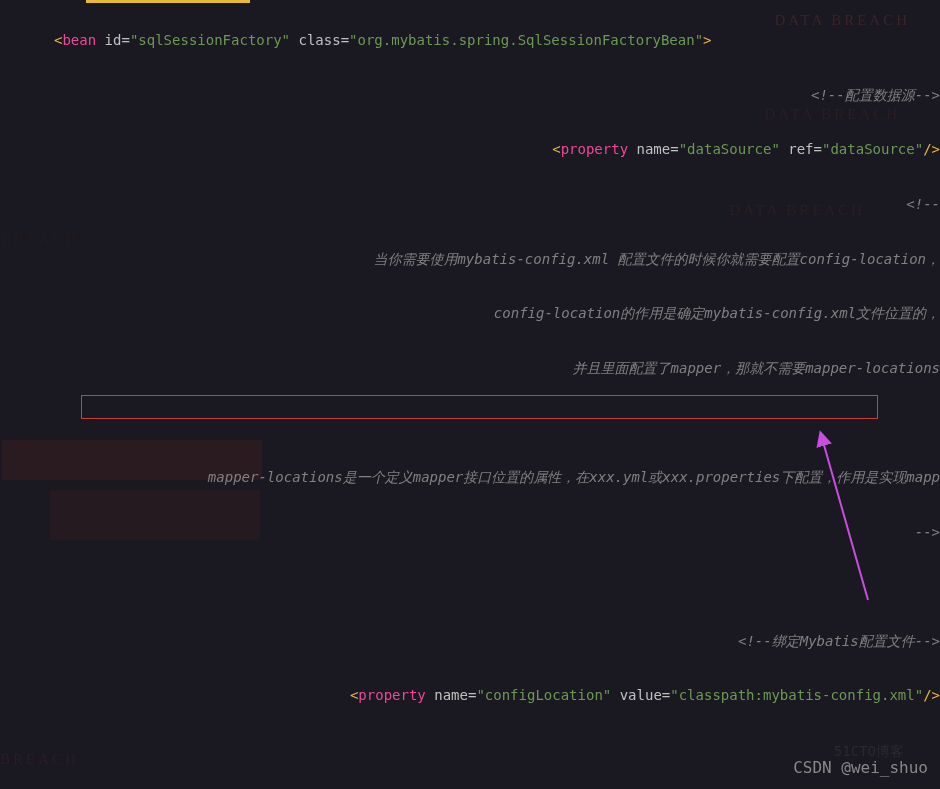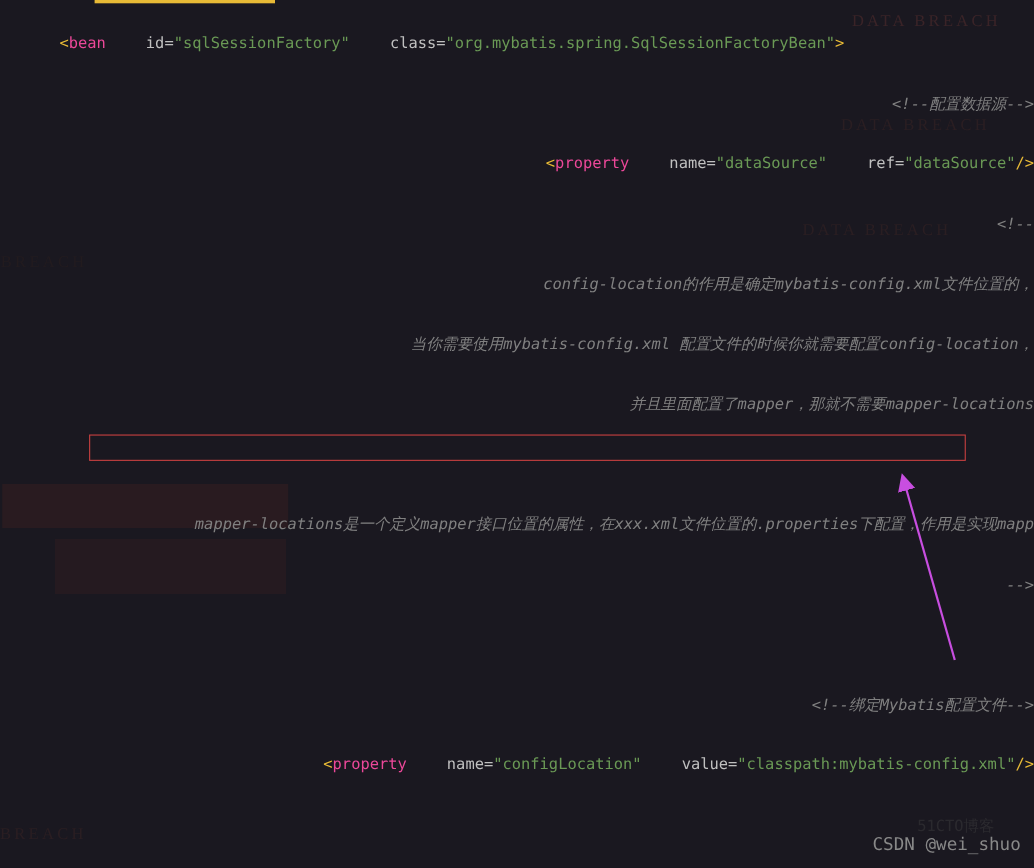--- a/index.html
+++ b/index.html
@@ -41,21 +41,21 @@
     padding-left: 22px;
     width: 940px;
     white-space: pre;
     font-style: normal;
   }
   .line { display: block; }
   .indent1 { padding-left: 32px; }
   .indent2 { padding-left: 64px; text-align: right; }
   .tag-angle { color: #e8ba36; }
   .tag-name { color: #ec4899; }
-  .attr-name { color: #c0c0c0; margin-left: 28px; }
+  .attr-name { color: #c0c0c0; }
   .eq { color: #c0c0c0; }
   .attr-val { color: #6a9955; }
   .comment { color: #808080; font-style: italic; }
   .underline { text-decoration: underline wavy #555; }
   .red-box {
     position: absolute;
     border: 1px solid #c84040;
     left: 81px;
     top: 395px;
     width: 797px;
@@ -103,25 +103,25 @@
 <div class="bg-text bg5">BREACH</div>
 
 <div class="pixel-block" style="left:2px; top:440px; width:260px; height:40px;"></div>
 <div class="pixel-block" style="left:50px; top:490px; width:210px; height:50px; opacity:0.3;"></div>
 
 <div class="code-container">
 <span class="line indent1"><span class="tag-angle">&lt;</span><span class="tag-name">bean</span><span class="attr-name"> id</span><span class="eq">=</span><span class="attr-val">"sqlSessionFactory"</span><span class="attr-name"> class</span><span class="eq">=</span><span class="attr-val">"org.mybatis.spring.SqlSessionFactoryBean"</span><span class="tag-angle">&gt;</span></span>
 <span class="line indent2 comment">&lt;!--配置数据源--&gt;</span>
 <span class="line indent2"><span class="tag-angle">&lt;</span><span class="tag-name">property</span><span class="attr-name"> name</span><span class="eq">=</span><span class="attr-val">"dataSource"</span><span class="attr-name"> ref</span><span class="eq">=</span><span class="attr-val">"dataSource"</span><span class="tag-angle">/&gt;</span></span>
 <span class="line indent2 comment">&lt;!--</span>
+<span class="line indent2 comment">当你需要使用mybatis-config.xml 配置文件的时候你就需要配置config-location，</span>
 <span class="line indent2 comment">config-location的作用是确定mybatis-config.xml文件位置的，</span>
-<span class="line indent2 comment">当你需要使用mybatis-config.xml 配置文件的时候你就需要配置config-location，</span>
 <span class="line indent2 comment">并且里面配置了mapper，那就不需要mapper-locations</span>
 <span class="line"> </span>
-<span class="line indent2 comment">mapper-locations是一个定义mapper接口位置的属性，在xxx.xml文件位置的.properties下配置，作用是实现mapp</span>
+<span class="line indent2 comment">mapper-locations是一个定义mapper接口位置的属性，在xxx.yml或xxx.properties下配置，作用是实现mapp</span>
 <span class="line indent2 comment">--&gt;</span>
 <span class="line"> </span>
 <span class="line indent2 comment">&lt;!--绑定Mybatis配置文件--&gt;</span>
 <span class="line indent2"><span class="tag-angle">&lt;</span><span class="tag-name">property</span><span class="attr-name"> name</span><span class="eq">=</span><span class="attr-val">"configLocation"</span><span class="attr-name"> value</span><span class="eq">=</span><span class="attr-val">"classpath:mybatis-config.xml"</span><span class="tag-angle">/&gt;</span></span>
 
 
 
 
 
 

